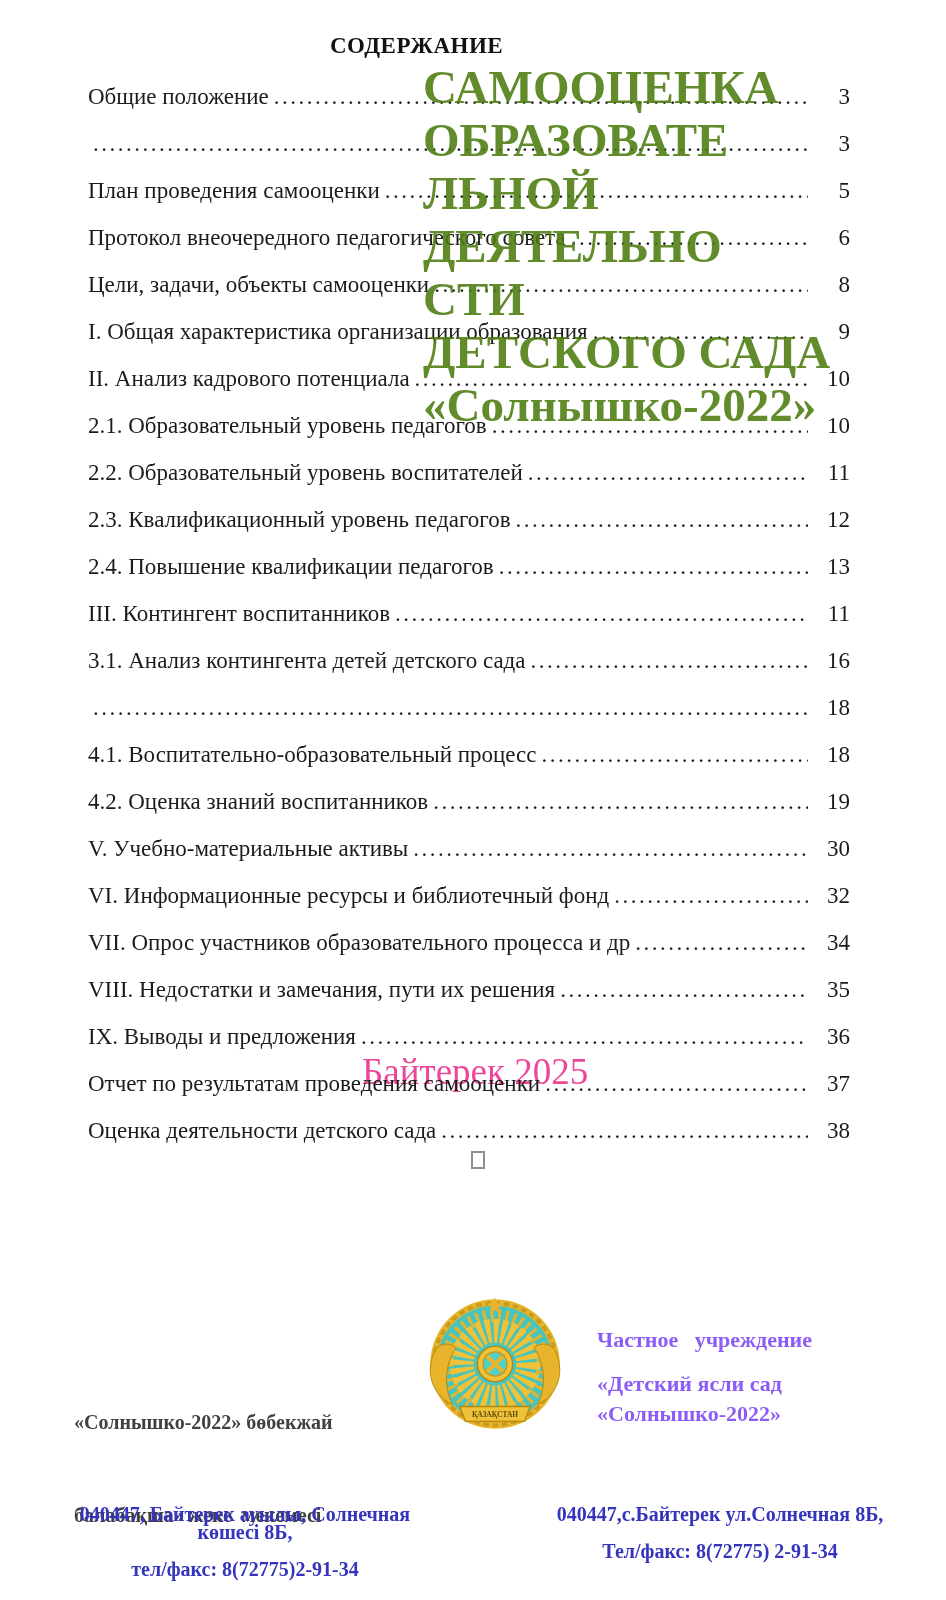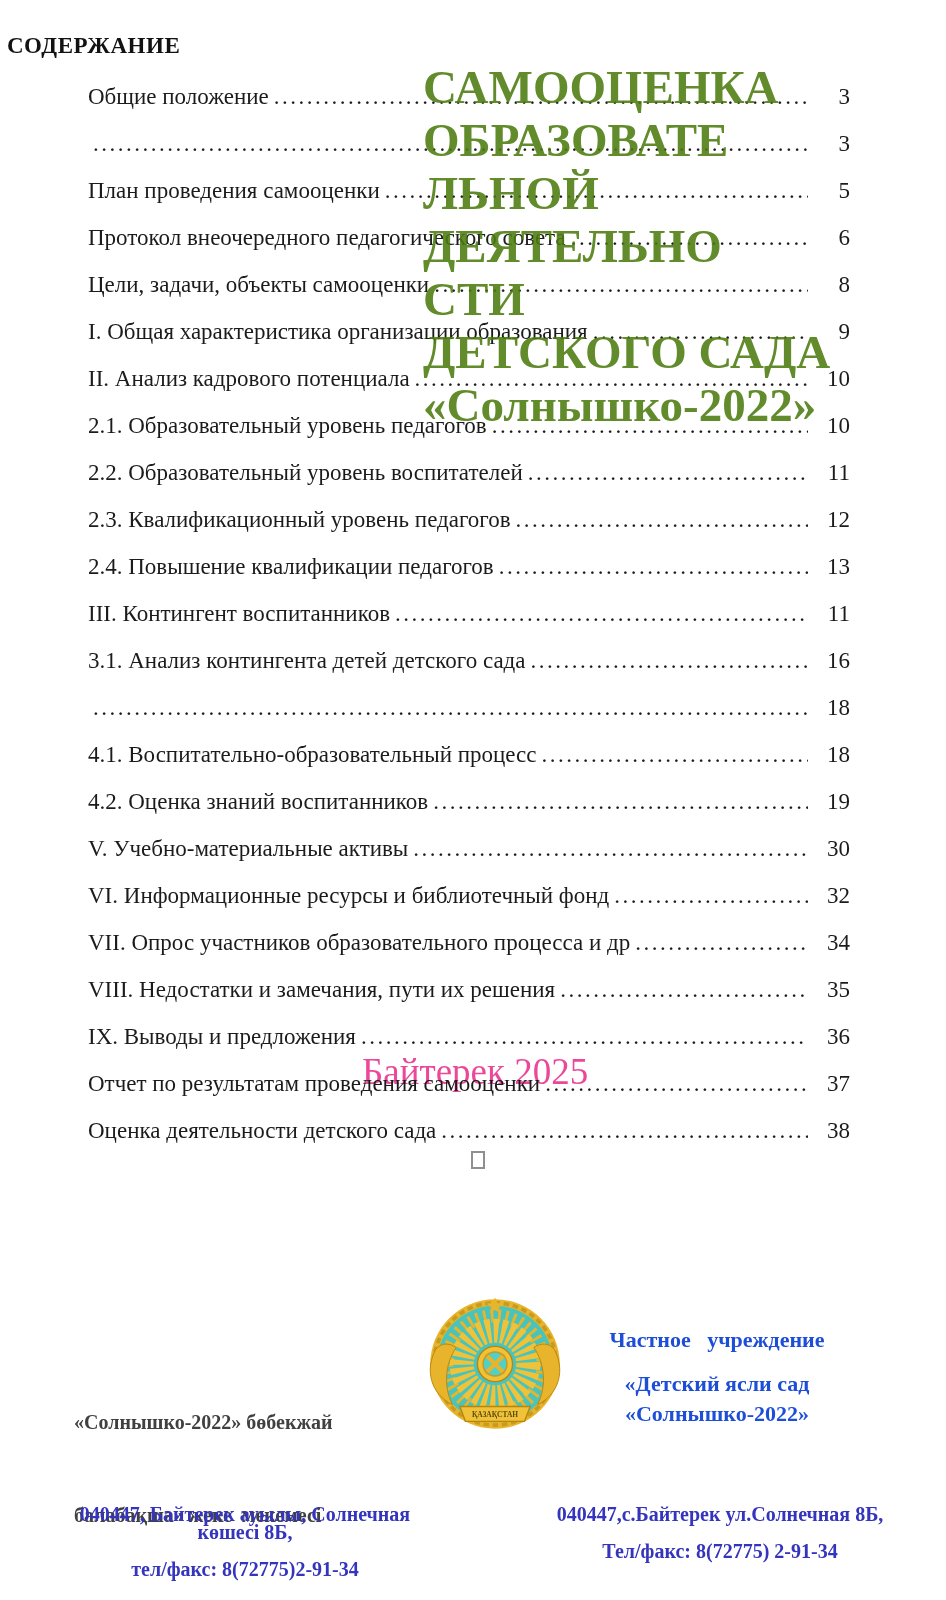--- a/index.html
+++ b/index.html
@@ -1,20 +1,20 @@
 <!DOCTYPE html>
 <html><head>
 <meta charset="utf-8">
 <style>
   * { margin:0; padding:0; box-sizing:border-box; }
   html,body { background:#ffffff; }
   body { width:946px; height:1600px; position:relative; font-family:"Liberation Serif", serif; }
   .page { position:absolute; left:0; top:0; width:946px; height:1600px; background:#ffffff; overflow:hidden; }
 
-  .doc-title { position:absolute; top:33px; left:0; width:826px; text-align:left;
+  .doc-title { position:absolute; top:33px; left:0; width:826px; text-align:center;
                font-size:23px; font-weight:bold; color:#121212; letter-spacing:.5px; z-index:1;padding-left:7px; }
 
   .toc { position:absolute; left:88px; top:84px; width:762px; z-index:1; }
   .toc-row { display:flex; align-items:baseline; height:47px; font-size:23px; color:#1b1b1b; }
   .toc-label { white-space:nowrap; flex:0 0 auto; }
   .toc-dots { flex:1 1 auto; overflow:hidden; white-space:nowrap; margin:0 8px 0 5px;
               letter-spacing:2.5px; color:#1b1b1b; }
   .toc-dots::after { content:"......................................................................................................................................................................."; }
   .toc-page { flex:0 0 auto; min-width:34px; text-align:right; }
 
@@ -22,22 +22,22 @@
                    font-weight:bold; font-size:47px; line-height:53px; color:#4d7c0f; white-space:nowrap; }
 
   .watermark { position:absolute; left:362px; top:1050px; z-index:0; font-size:37px;
                color:#ec4899; white-space:nowrap; }
 
   .missing-glyph { position:absolute; left:471px; top:1151px; width:14px; height:18px;
                    border:2px solid #8f8f8f; z-index:1; }
 
   .org-left  { position:absolute; left:74px; top:1345px; width:330px; font-weight:bold;
                font-size:20px; line-height:31px; color:#404040; white-space:pre-wrap; }
-  .org-right { position:absolute; left:597px; top:1325px; width:240px; text-align:center;
-               font-weight:bold; font-size:22px; line-height:30px; color:#1d4ed8; }
+  .org-right { position:absolute; left:597px; top:1325px; width:240px; text-align:left;
+               font-weight:bold; font-size:22px; line-height:30px; color:#8b5cf6; }
   .org-right .r-line1 { margin-bottom:14px; white-space:pre-wrap; }
 
   .emblem { position:absolute; left:420px; top:1290px; width:150px; height:148px; }
   .emblem svg { width:100%; height:100%; }
 
   .addr { position:absolute; font-weight:bold; font-size:20px; color:#3434bd; text-align:center; line-height:18px; }
   .addr-left  { left:60px;  top:1505px; width:370px; }
   .addr-right { left:555px; top:1505px; width:330px; }
   .addr .a-line2 { margin-top:19px; }
 </style>

